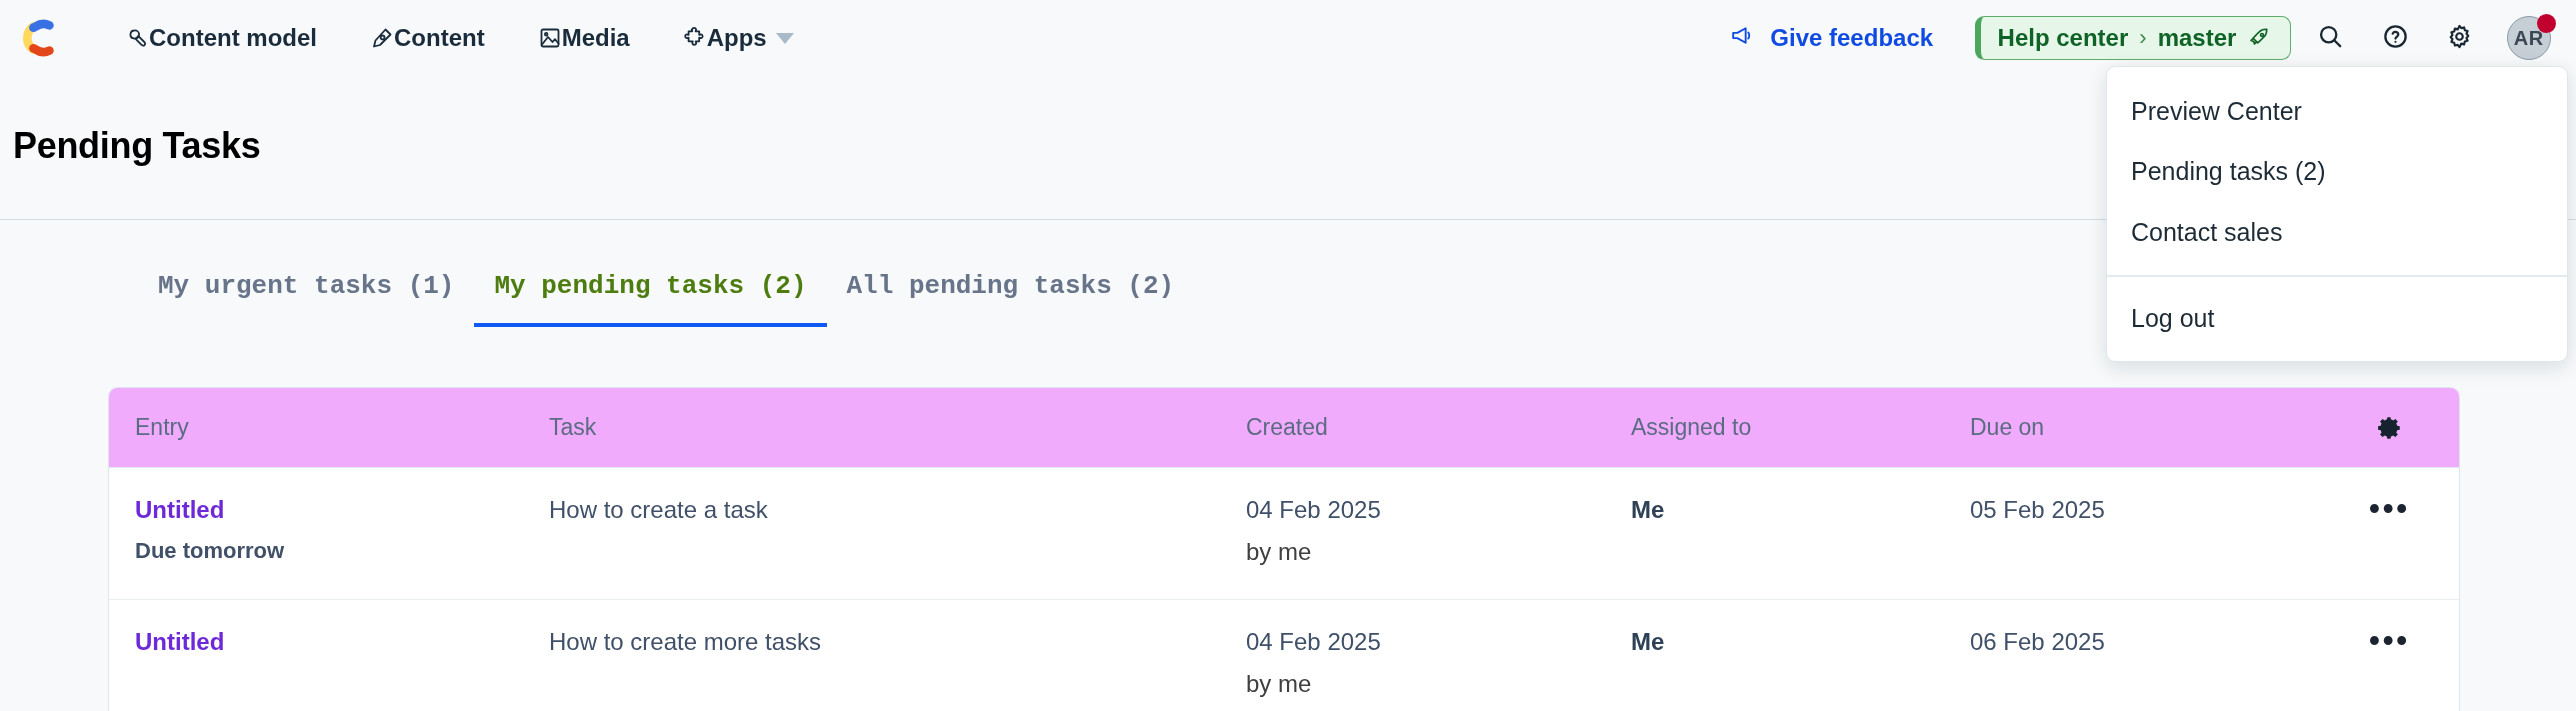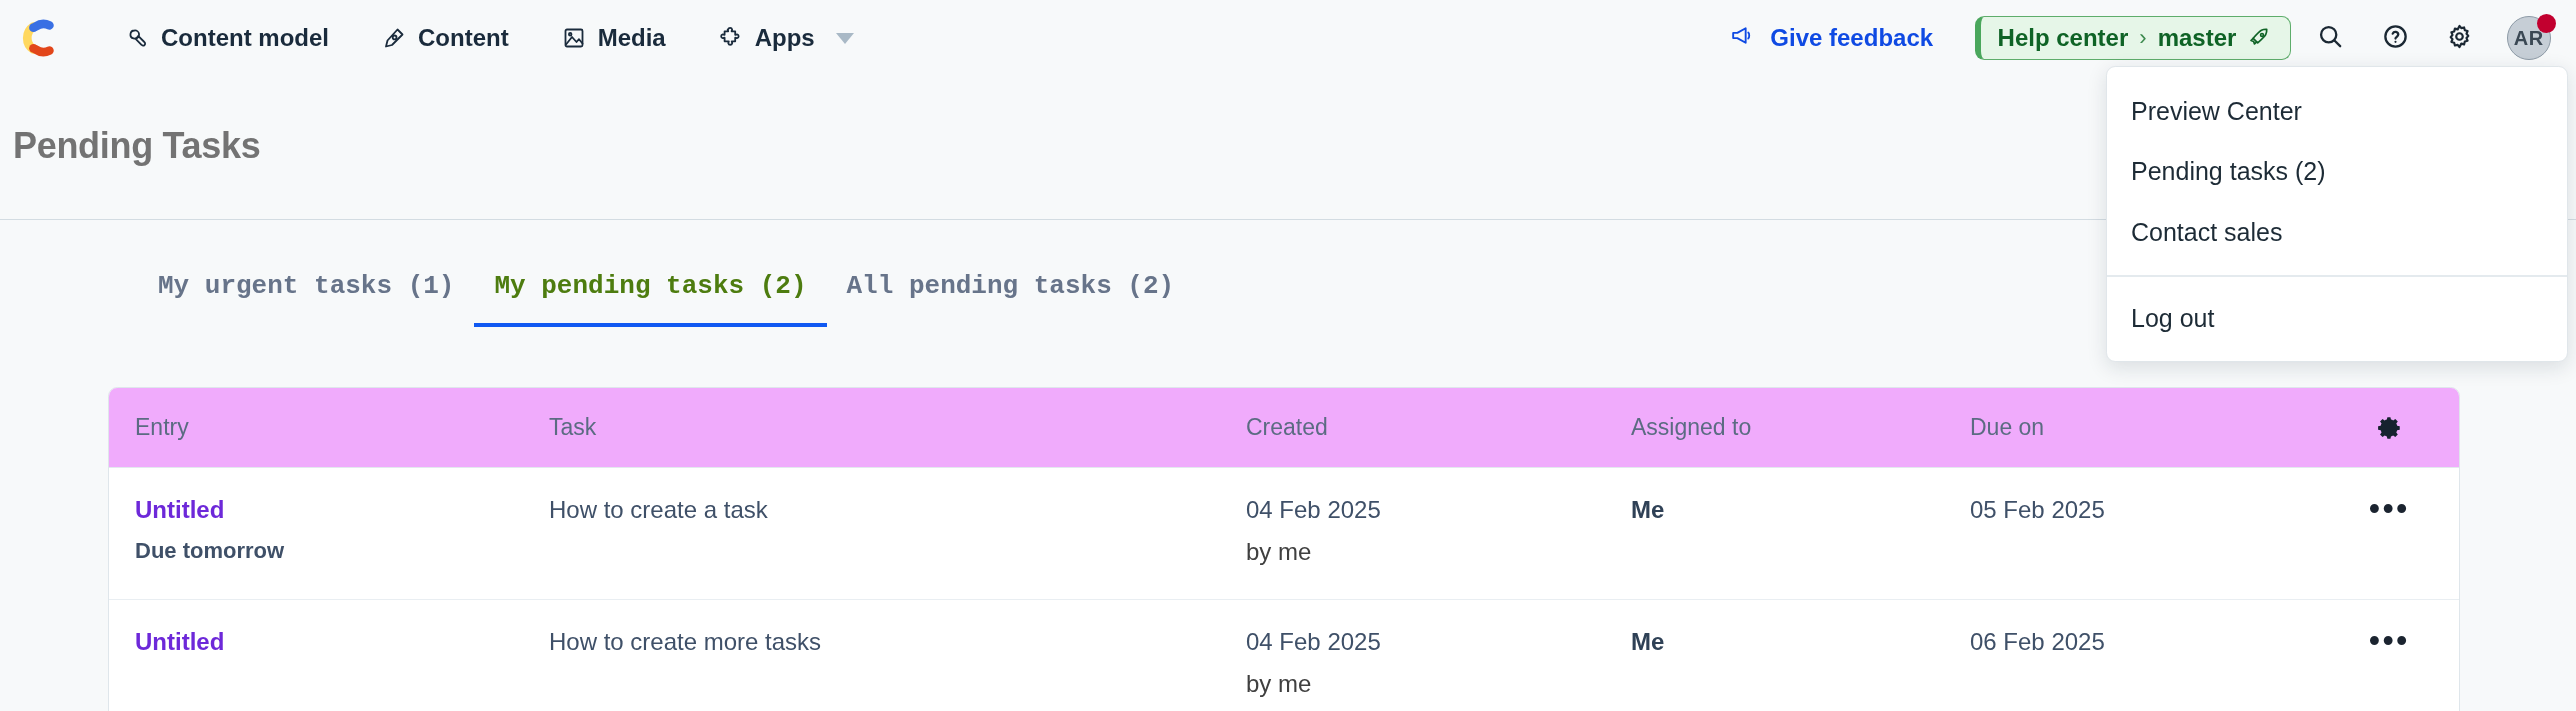--- a/index.html
+++ b/index.html
@@ -17,21 +17,21 @@
   
   .topnav {
     position: absolute; top: 0; left: 0; right: 0; height: 76px;
     background: #f7f9fa;
     display: flex; align-items: center;
     padding: 0 22px 0 16.5px;
   }
   .brand { width: 48px; height: 48px; display: flex; align-items: center; justify-content: center; flex: none; }
   .nav-items { display: flex; align-items: center; margin-left: 44px; gap: 0; }
   .nav-item {
-    display: flex; align-items: center; gap: 12px;
+    display: flex; align-items: center; 
     padding: 9.2px 16.5px; margin-right: 20px;
     color: #1a2b3c; font-size: 24px; font-weight: 600; line-height: 1;
     border-radius: 5.5px; cursor: pointer; white-space: nowrap;
   }
   .nav-item .ico { display: flex; align-items: center; justify-content: center; width: 24px; height: 24px; flex: none; }
   .caret { width: 0; height: 0; border-left: 9.2px solid transparent; border-right: 9.2px solid transparent;
            border-top: 11px solid #a9b9c6; margin-left: 9.2px; }
 
   .spacer { flex: 1 1 auto; }
 
@@ -71,21 +71,21 @@
   }
 
   
   .titlebar {
     position: absolute; top: 76px; left: 0; right: 0; height: 144px;
     background: #f7f9fa;
     border-bottom: 1.8px solid #d3dce2;
   }
   .page-title {
     position: absolute; left: 13px; top: 49px;
-    font-size: 36px; font-weight: 700; color: #737373; letter-spacing: -0.3px;
+    font-size: 36px; font-weight: 700; color: #000000; letter-spacing: -0.3px;
   }
 
   
   .tabs { position: absolute; top: 271px; left: 138px; display: flex; align-items: flex-start; font-family: Liberation Mono, monospace; }
   .tab {
     font-size: 26px; font-weight: 700; color: #67748a;
     padding: 0 20px 22px 20px; cursor: pointer; white-space: nowrap;
     border-bottom: 4.6px solid transparent; position: relative; top: 0;
   }
   .tab.active { color: #4d7c0f; border-bottom-color: #1059f2; }

